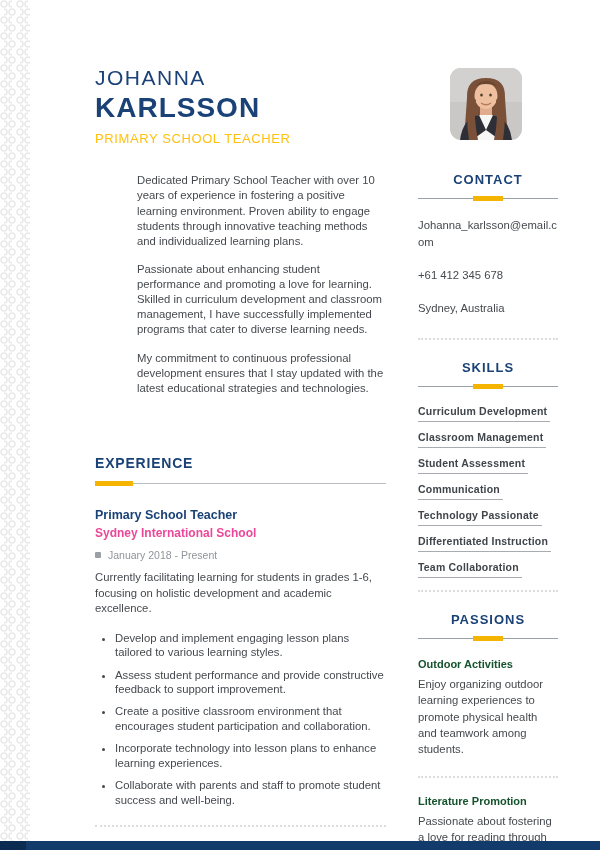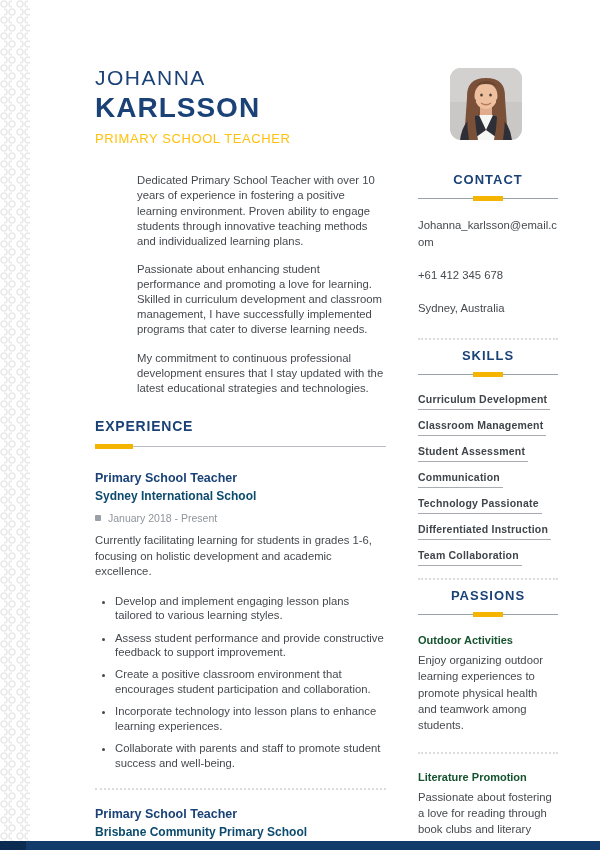--- a/index.html
+++ b/index.html
@@ -24,49 +24,49 @@
   .main-col { position: absolute; left: 95px; top: 66px; width: 291px; }
 
   .first-name { font-size: 21px; font-weight: 500; letter-spacing: 1.5px; color: #1a4277; line-height: 1.15; }
   .last-name  { font-size: 28px; font-weight: 800; letter-spacing: 1px; color: #1a4277; line-height: 1.15; margin-top: 2px; }
   .job-title-header { font-size: 13px; font-weight: 400; letter-spacing: 0.6px; color: #ffc10e; margin-top: 7px; }
 
   .summary { margin-top: 27px; margin-left: 42px; }
   .summary p { font-size: 11.3px; line-height: 1.34; color: #45494e; margin-bottom: 13px; }
   .summary p:last-child { margin-bottom: 0; }
 
-  .section-heading-main { margin-top: 22px; font-size: 14px; font-weight: 800; letter-spacing: 0.8px; color: #1a4277; }
+  .section-heading-main { margin-top: 59px; font-size: 14px; font-weight: 800; letter-spacing: 0.8px; color: #1a4277; }
   .rule-left { position: relative; height: 5px; margin-top: 10px; }
   .rule-left .rule-line { position: absolute; left: 0; right: 0; top: 2px; height: 1px; background: #b8bcc0; }
   .rule-left .rule-accent { position: absolute; left: 0; top: 0; width: 38px; height: 5px; background: #f5b400; }
 
   .job { margin-top: 22px; }
   .job-title { font-size: 12.5px; font-weight: 700; color: #1a4277; }
-  .job-company { font-size: 12px; font-weight: 700; color: #0c4a6e; margin-top: 4px; }
+  .job-company { font-size: 12px; font-weight: 700; color: #ec4899; margin-top: 4px; }
   .job-date { margin-top: 9px; font-size: 10.5px; color: #8f959b; display: flex; align-items: center; }
   .date-icon { display: inline-block; width: 6px; height: 6px; background: #9aa0a5; border-radius: 1px; margin-right: 7px; }
   .job-desc { margin-top: 9px; font-size: 11.3px; line-height: 1.38; color: #45494e; }
   .job-bullets { margin-top: 14px; padding-left: 20px; list-style: disc; }
   .job-bullets li { font-size: 11.3px; line-height: 1.3; color: #45494e; margin-bottom: 7.5px; }
   .divider-dotted { border: none; border-top: 2px dotted #dcdcdc; margin: 16px 0 0 0; }
   .job2-sep { margin-top: 18px; }
   .job-after-sep { margin-top: 17px; }
 
   
   .side-col { position: absolute; left: 418px; top: 172px; width: 140px; }
   .side-section-heading { font-size: 13px; font-weight: 800; letter-spacing: 1px; color: #1a4277; text-align: center; }
   .rule-center { position: relative; height: 5px; margin-top: 9px; }
   .rule-center .rule-line { position: absolute; left: 0; right: 0; top: 2px; height: 1px; background: #9aa0a6; }
   .rule-center .rule-accent { position: absolute; left: 50%; transform: translateX(-50%); top: 0; width: 30px; height: 5px; background: #f5b400; }
 
   .contact-item { margin-top: 16px; font-size: 11.3px; line-height: 1.5; color: #45494e; }
   .email { word-break: break-all; }
 
   .side-divider { border: none; border-top: 2px dotted #dcdcdc; margin: 21px 0 0 0; }
-  .heading-gap { margin-top: 8px; text-align: center; }
+  .heading-gap { margin-top: 20px; text-align: center; }
 
   .skills-list { margin-top: 16px; }
   .skill-item { display: table; font-size: 10.5px; font-weight: 700; letter-spacing: 0.2px; color: #3f454b;
                 padding: 0 3px 4px 0; border-bottom: 1px solid #a8acb0; margin-bottom: 9px; }
 
   .passion { margin-top: 17px; }
   .passion-title { font-size: 11px; font-weight: 700; color: #14532d; }
   .passion-text { margin-top: 6px; font-size: 11.3px; line-height: 1.45; color: #45494e; }
 
   

